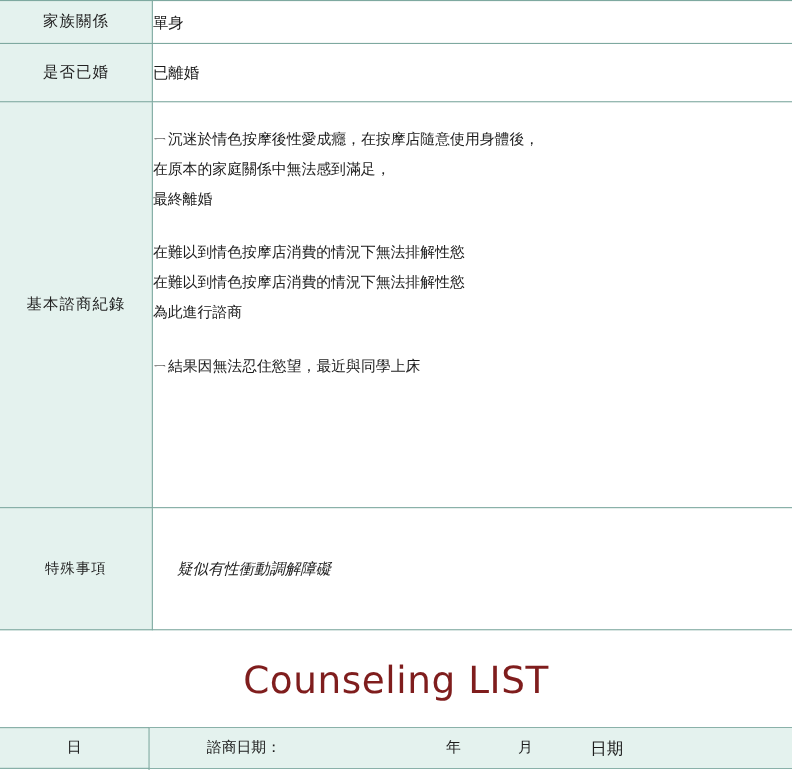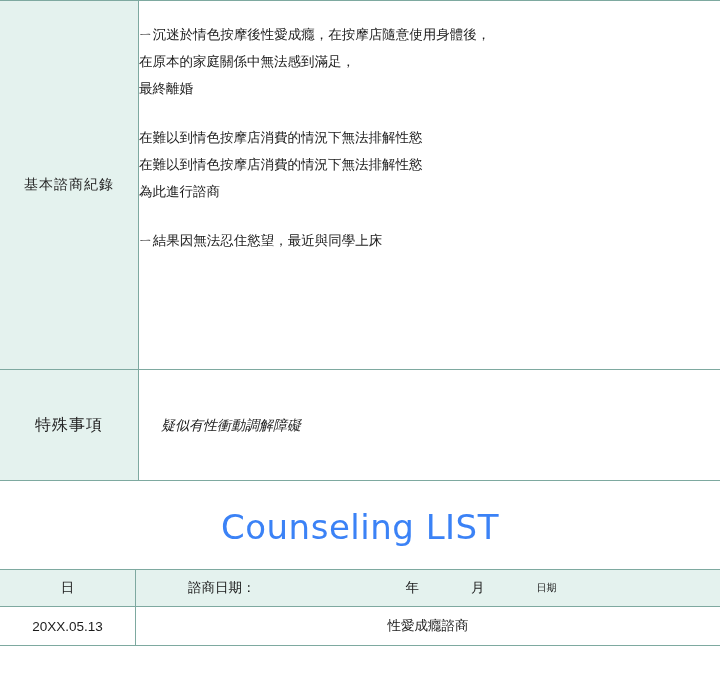--- a/index.html
+++ b/index.html
@@ -62,26 +62,26 @@
   }
   .notes-block { margin: 0 0 22px 0; }
   .notes-block:last-child { margin-bottom: 0; }
   .notes-line { white-space: pre; }
 
   .row-special .value-cell {
     padding-left: 22px;
     font-size: 14px;
     font-style: italic;
   }
-  .row-special .label-cell { font-size: 16px; }
+  .row-special .label-cell { font-size: 13px; }
 
   
   .counseling-title {
     text-align: center;
-    color: #3b82f6;
+    color: #7f1d1d;
     font-size: 34px;
     font-weight: 400;
     letter-spacing: 0.5px;
     margin: 26px 0 22px 0;
     font-family: "DejaVu Sans", sans-serif;
   }
 
   
   .list-table {
     width: 100%;
@@ -108,31 +108,39 @@
   .head-inner {
     display: flex;
     align-items: center;
     height: 100%;
     padding-left: 52px;
     box-sizing: border-box;
   }
   .head-label { font-size: 13.5px; }
   .head-y { margin-left: 150px; font-size: 13.5px; }
   .head-m { margin-left: 52px; font-size: 13.5px; }
-  .head-d { margin-left: 52px; font-size: 10px; }
+  .head-d { margin-left: 52px; font-size: 15px; }
   .entry-date { font-size: 14px; }
   .entry-text { font-size: 13px; }
 </style>
 </head>
 <body>
 
 <div class="page">
 
   <table class="profile-table">
     <tbody>
+      <tr class="row-family">
+        <td class="label-cell">家族關係</td>
+        <td class="value-cell">單身</td>
+      </tr>
+      <tr class="row-marital">
+        <td class="label-cell">是否已婚</td>
+        <td class="value-cell">已離婚</td>
+      </tr>
       <tr class="row-notes">
         <td class="label-cell">基本諮商紀錄</td>
         <td class="value-cell">
           <div class="notes-block">
             <div class="notes-line">ㄧ沉迷於情色按摩後性愛成癮，在按摩店隨意使用身體後，</div>
             <div class="notes-line">在原本的家庭關係中無法感到滿足，</div>
             <div class="notes-line">最終離婚</div>
           </div>
           <div class="notes-block">
             <div class="notes-line">在難以到情色按摩店消費的情況下無法排解性慾</div>

